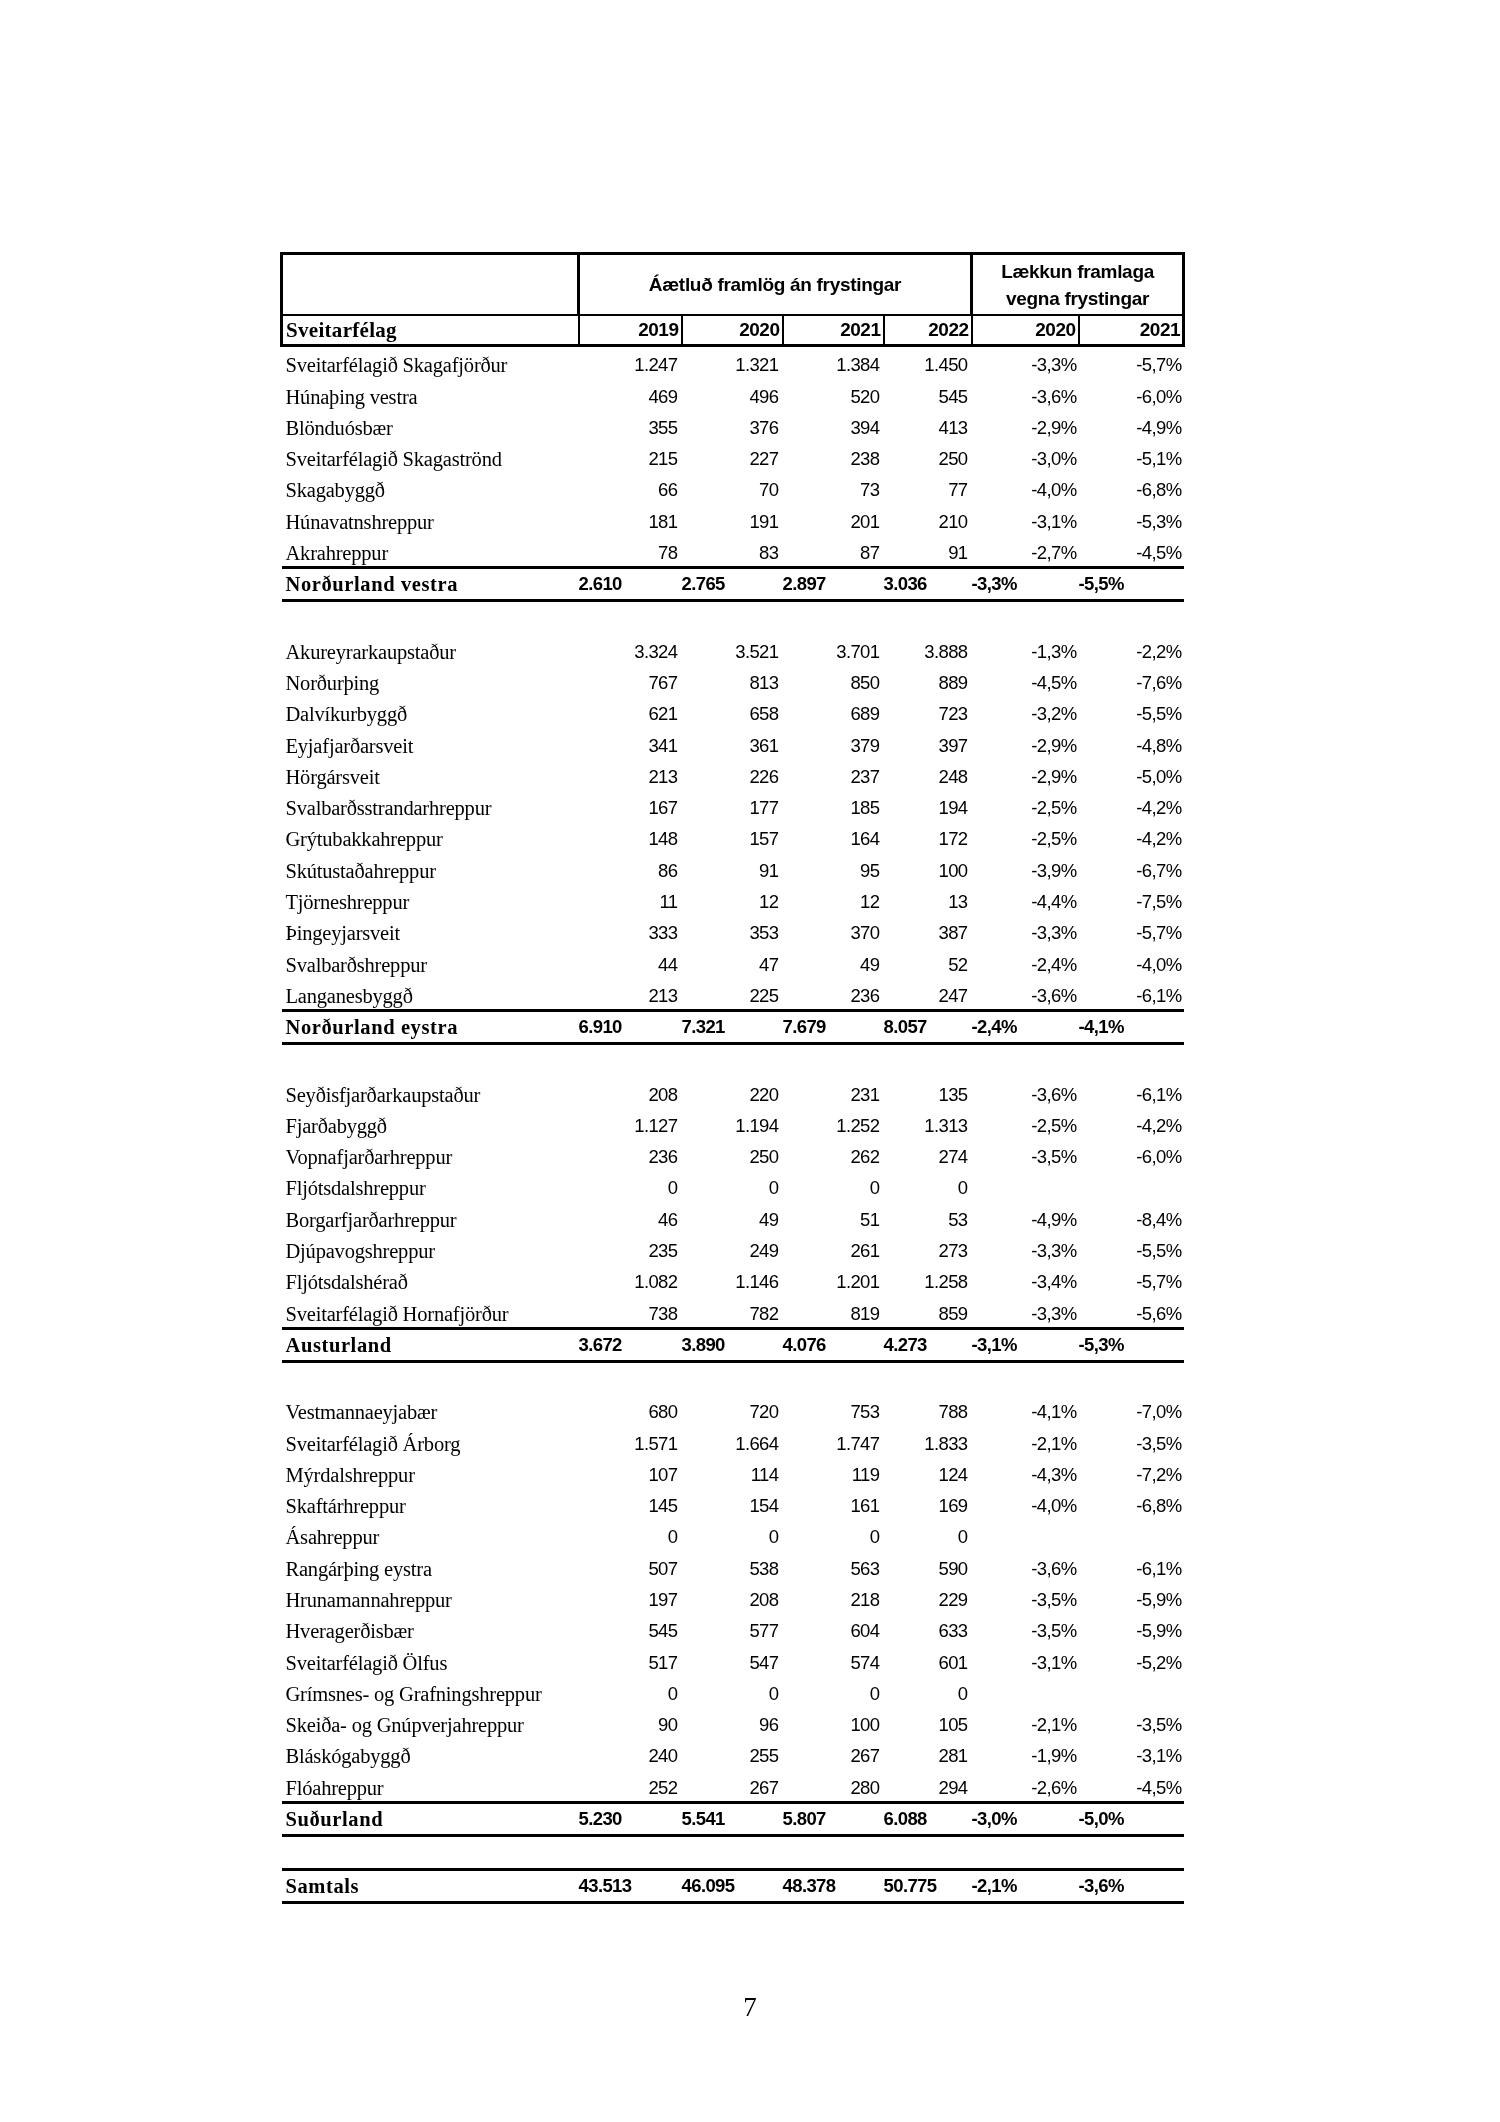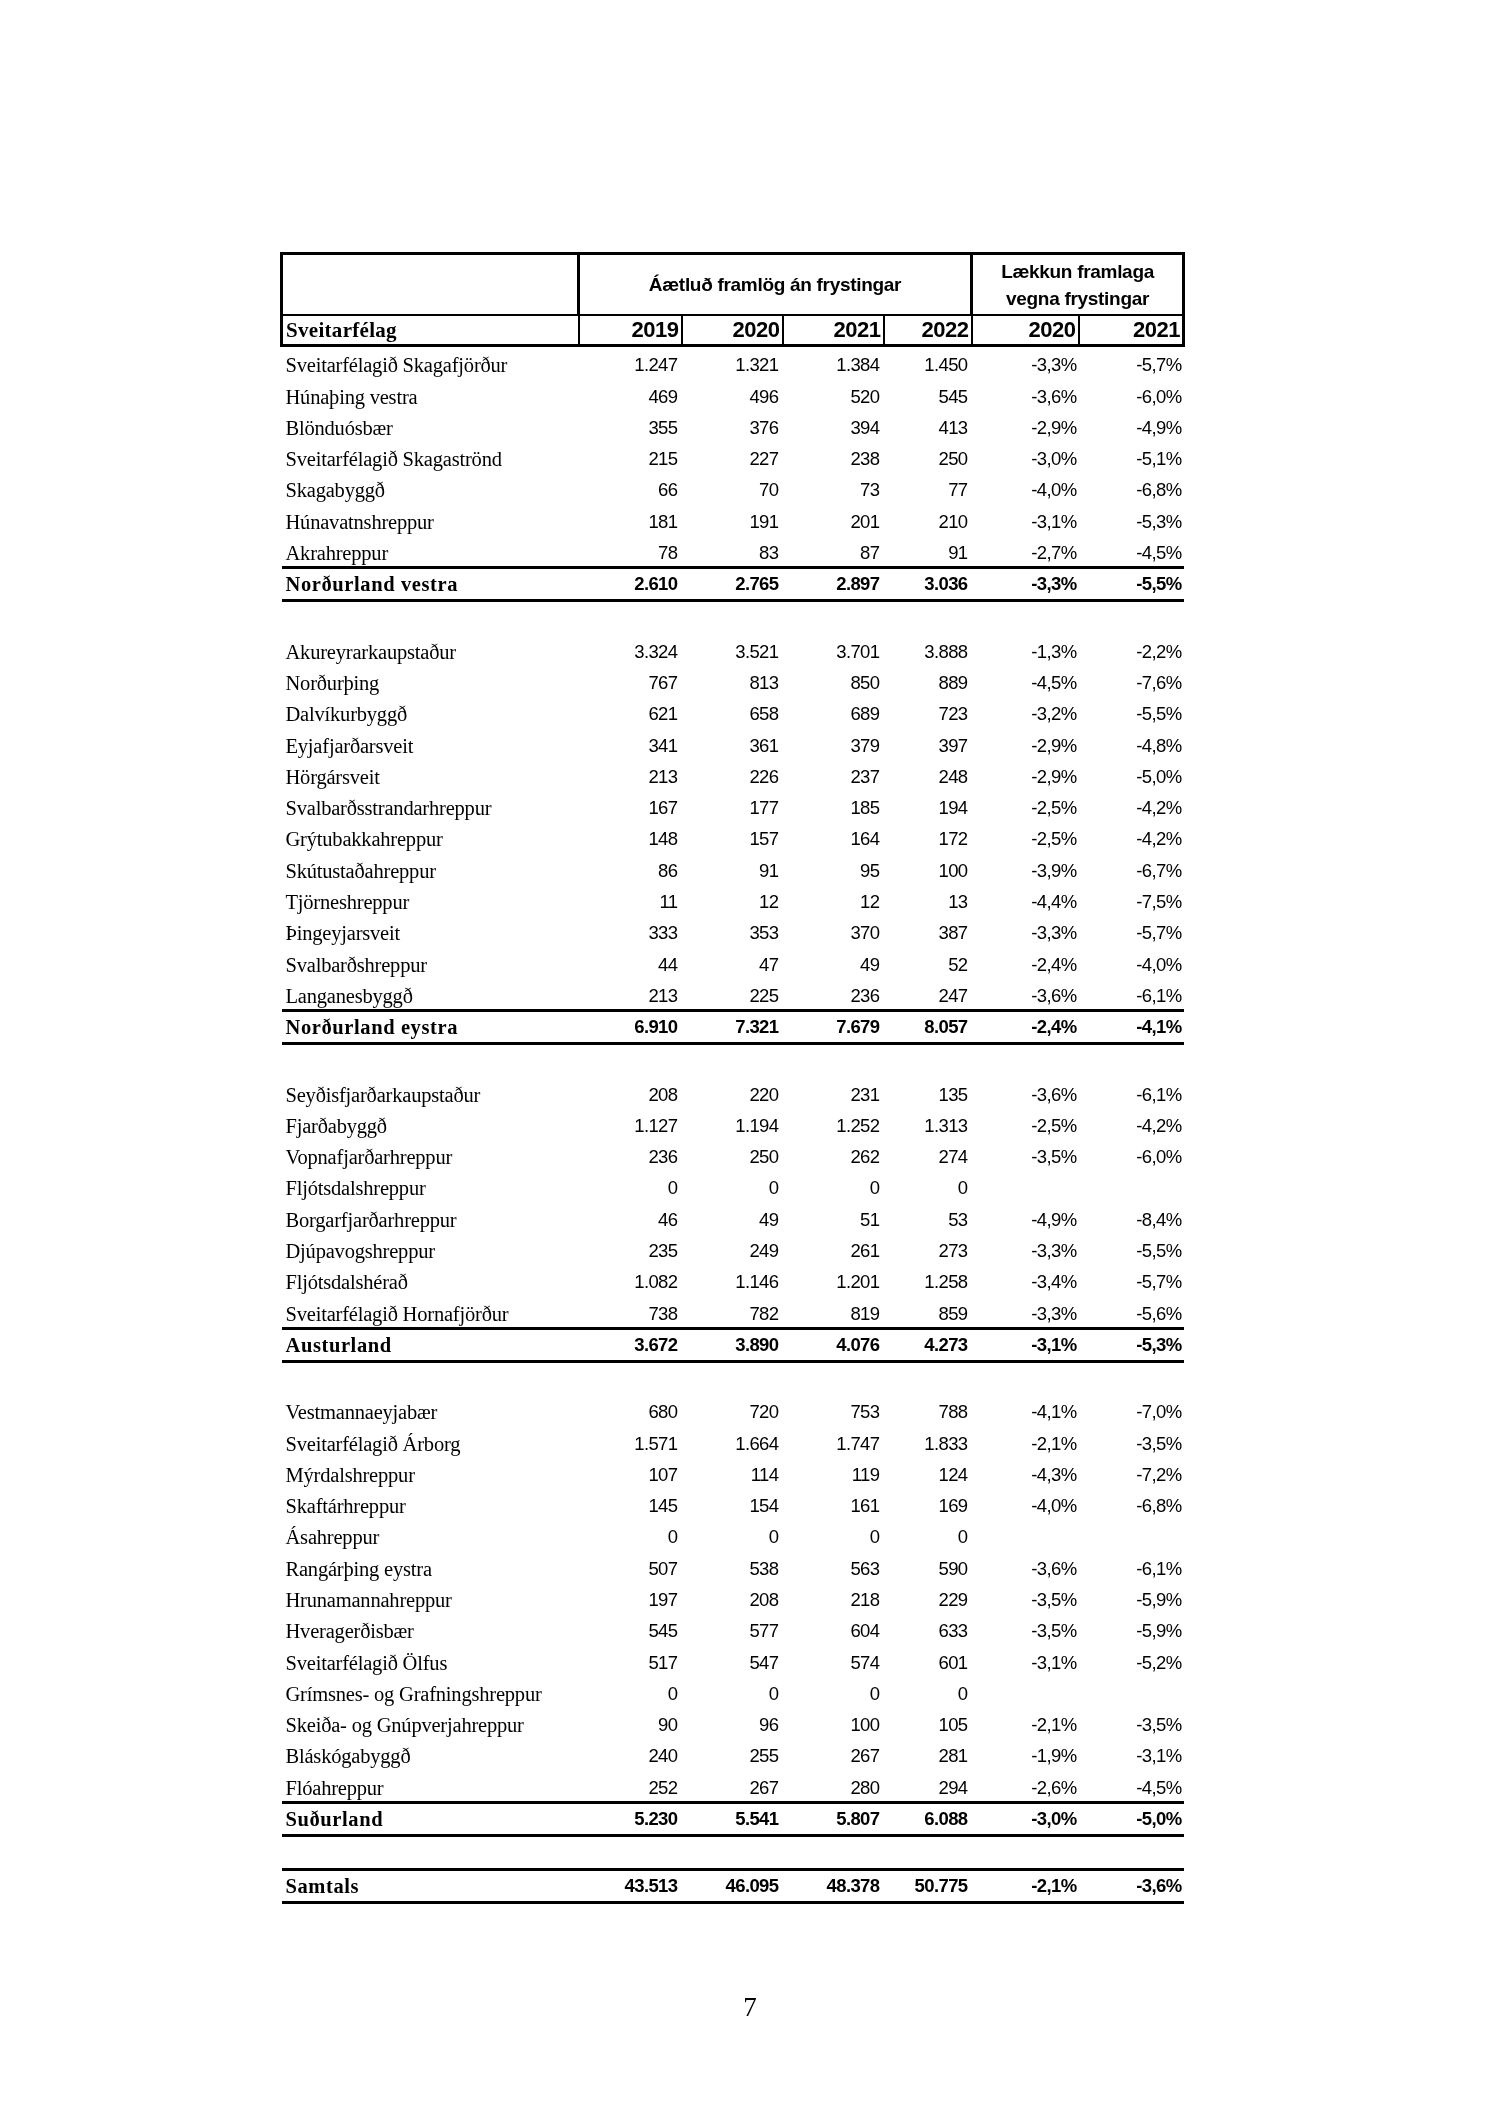--- a/index.html
+++ b/index.html
@@ -20,31 +20,31 @@
   td, th { padding: 0; margin: 0; }
   .hdr1 td { height: 59px; border: 3px solid #000; border-bottom-width: 2px; }
   .hdr1 td.blank { border-right-width: 2px; }
   .hdr-group {
     font-family: "Liberation Sans", sans-serif; font-weight: bold; font-size: 19px;
     text-align: center; vertical-align: middle; line-height: 27px; letter-spacing: -0.3px;
   }
   .hdr2 td { height: 28px; border-top: 2px solid #000; border-bottom: 3px solid #000; border-right: 2px solid #000; }
   .hdr2 td:first-child { border-left: 3px solid #000; }
   .hdr2 td:last-child { border-right: 3px solid #000; }
-  .hdr2 td.y { font-family: "Liberation Sans", sans-serif; font-weight: bold; font-size: 22px; text-align: right; padding-right: 2px; letter-spacing: -0.5px; }
+  .hdr2 td.y { font-family: "Liberation Sans", sans-serif; font-weight: bold; font-size: 19px; text-align: right; padding-right: 2px; letter-spacing: -0.5px; }
   .hdr2 td.name { font-family: "Liberation Serif", serif; font-weight: bold; font-size: 21px; text-align: left; padding-left: 3px; letter-spacing: 0.3px; }
 
   tr.row td { height: 31.3px; vertical-align: bottom; padding-bottom: 0; line-height: 26px; }
   tr.row td.name { font-family: "Liberation Serif", serif; font-size: 20.5px; padding-left: 4px; white-space: nowrap; overflow: visible; letter-spacing: -0.2px; }
   tr.row td.num { font-family: "Liberation Sans", sans-serif; font-size: 18.5px; text-align: right; padding-right: 4px; letter-spacing: -0.6px; }
   tr.row td.num.p { padding-right: 2px; }
   tr.row.last td { border-bottom: 3px solid #000; }
   tr.sub td { height: 30px; border-bottom: 3px solid #000; vertical-align: middle; line-height: 26px; }
   tr.sub td.name { font-family: "Liberation Serif", serif; font-weight: bold; font-size: 20.5px; padding-left: 4px; letter-spacing: 0.6px; white-space: nowrap; }
-  tr.sub td.num { font-family: "Liberation Sans", sans-serif; font-weight: bold; font-size: 18.5px; text-align: right; padding-right: 4px; letter-spacing: -0.6px; }
+  tr.sub td.num { font-family: "Liberation Sans", sans-serif; font-weight: bold; font-size: 18.5px; text-align: left; padding-right: 4px; letter-spacing: -0.6px; }
   tr.sub td.num.p { padding-right: 2px; }
   tr.gap td { height: 31.3px; }
   tr.total td { border-top: 3px solid #000; }
 
   .page-num {
     position: absolute; left: 0; width: 1500px; top: 1992px; text-align: center;
     font-family: "Liberation Serif", serif; font-size: 27px;
   }
 </style>
 </head>

